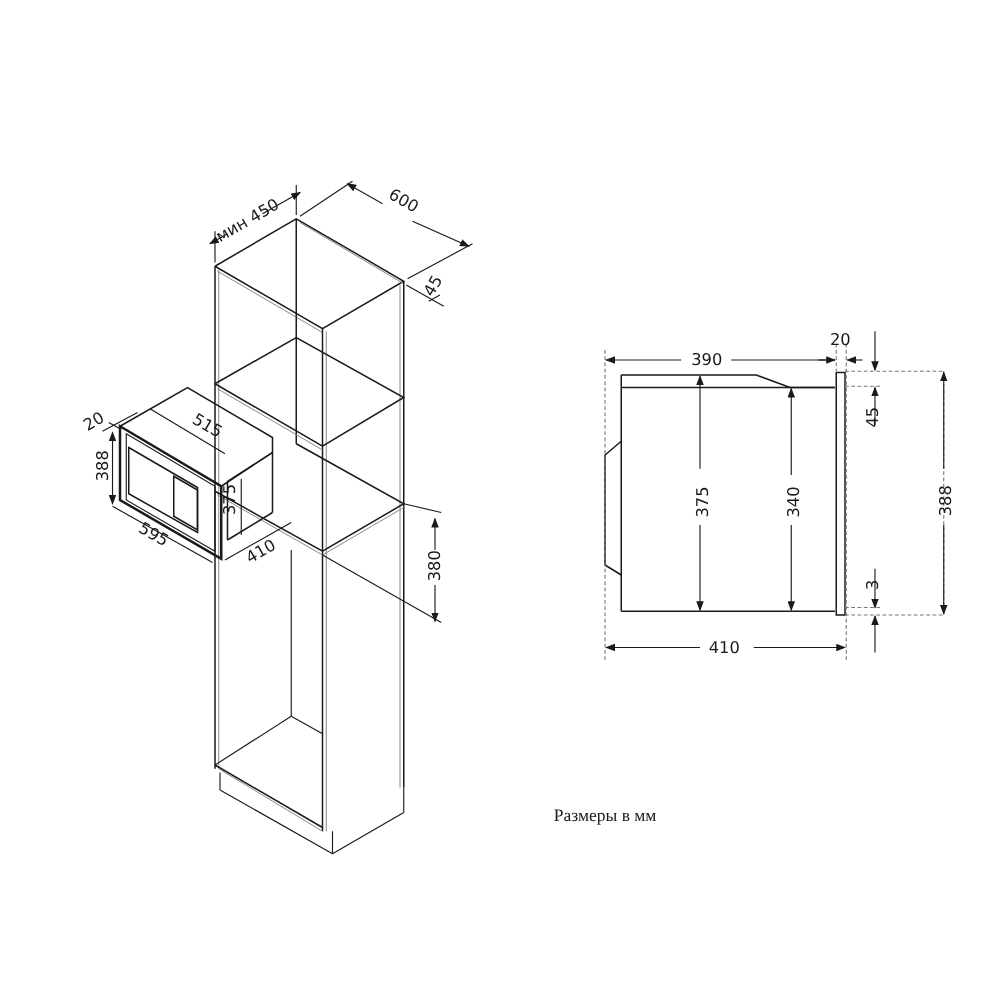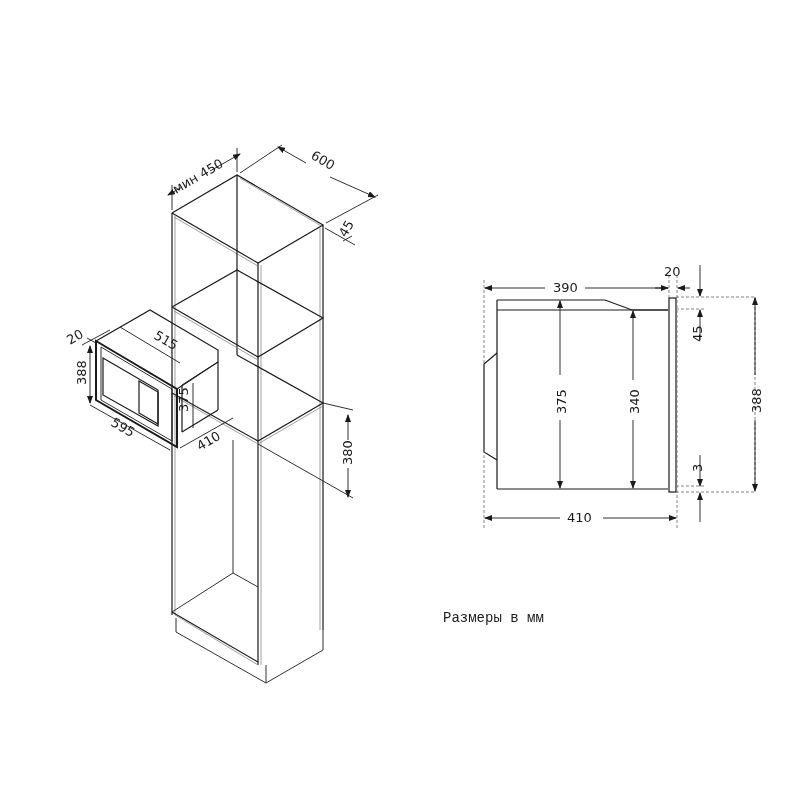--- a/index.html
+++ b/index.html
@@ -4,21 +4,21 @@
 <style>
   html, body { margin: 0; padding: 0; background: #ffffff; }
   body { width: 800px; height: 800px; position: relative; overflow: hidden; font-family: "DejaVu Sans", sans-serif; }
   svg { position: absolute; left: 0; top: 0; }
   .ln { stroke: #1a1a1a; stroke-width: 1.2; fill: none; }
   .thin { stroke: #1a1a1a; stroke-width: 0.9; fill: none; }
   .gr { stroke: #888; stroke-width: 0.8; fill: none; }
   .dash { stroke: #777; stroke-width: 0.9; fill: none; stroke-dasharray: 3 2; }
   .dim { stroke: #1a1a1a; stroke-width: 0.9; fill: none; }
   .txt { font-family: "DejaVu Sans", sans-serif; font-size: 13px; fill: #1a1a1a; }
-  .caption { position: absolute; left: 443px; top: 610px; font-family: Liberation Mono, monospace; font-size: 14px; color: #1a1a1a; }
+  .caption { position: absolute; left: 443px; top: 646px; font-family: Liberation Serif, serif; font-size: 14px; color: #1a1a1a; }
 </style>
 </head>
 <body>
 
 <svg width="800" height="800" viewBox="0 0 800 800">
   <defs>
     <marker id="ar" markerWidth="8" markerHeight="6" refX="7" refY="3" orient="auto" markerUnits="userSpaceOnUse">
       <path d="M0,0 L8,3 L0,6 z" fill="#1a1a1a"></path>
     </marker>
     <marker id="al" markerWidth="8" markerHeight="6" refX="1" refY="3" orient="auto" markerUnits="userSpaceOnUse">

